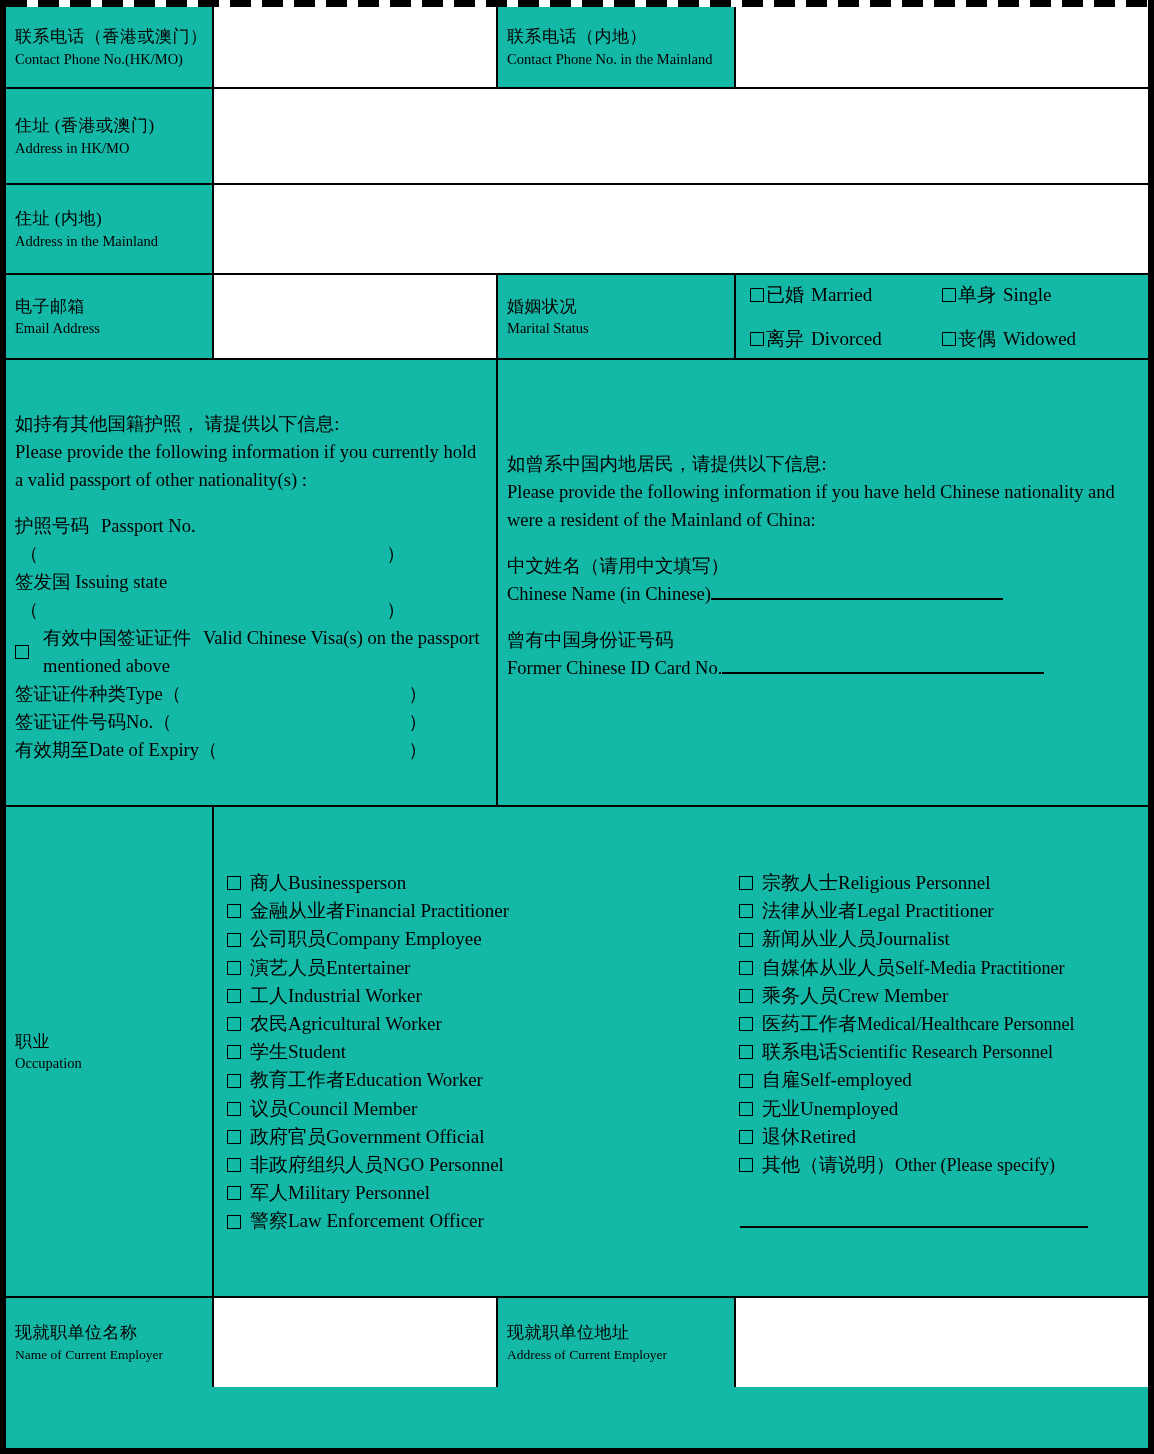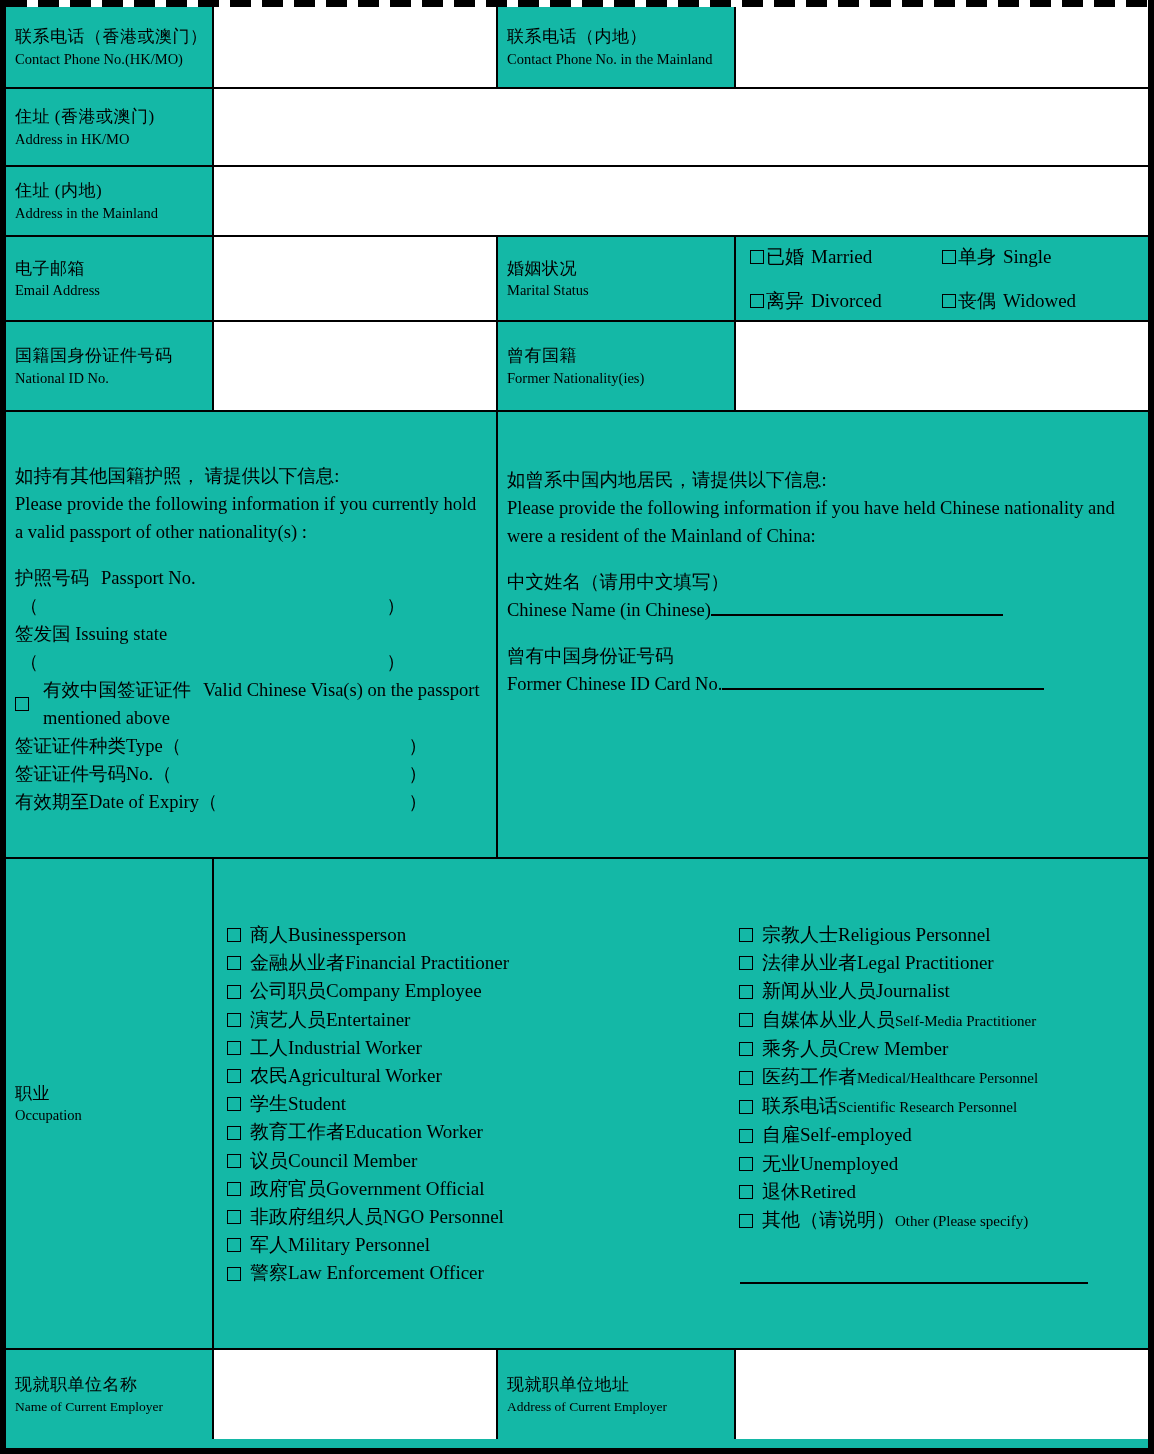--- a/index.html
+++ b/index.html
@@ -24,22 +24,22 @@
     border-collapse:collapse;
     table-layout:fixed;
   }
   td{ border:2px solid #000; vertical-align:middle; }
   tr:first-child td{ border-top:none; }
   tr:last-child td{ border-bottom:none; }
   td:first-child{ border-left:none; }
   td:last-child{ border-right:none; }
 
   tr.r1{ height:81px; }
-  tr.r2{ height:78px; }
-  tr.r3{ height:70px; }
+  tr.r2{ height:96px; }
+  tr.r3{ height:90px; }
   tr.r4{ height:85px; }
   tr.r5{ height:90px; }
   tr.r6{ height:447px; }
   tr.r7{ height:491px; }
   tr.r8{ height:90px; }
 
   td.lbl{ padding:4px 4px 4px 9px; }
   .lbl .zh{ font-size:17px; line-height:1.45; letter-spacing:.5px; }
   .lbl .en{ font-size:14.5px; line-height:1.3; }
   tr.r8 .lbl .en{ font-size:13.5px; }
@@ -56,40 +56,40 @@
   .cb{
     width:14px; height:14px; border:1.5px solid #000;
     flex:none; align-self:center; display:inline-block;
   }
   .marital-grid .cb{ margin-right:2px; }
   .opt .zh{ margin-right:7px; }
 
   
   td.bigcell{ vertical-align:top; font-size:18.5px; line-height:28px; }
   td.passport-cell{ padding:50px 10px 0 9px; }
-  td.china-cell{ padding:54px 12px 0 9px; }
+  td.china-cell{ padding:90px 12px 0 9px; }
   .gap{ height:18px; }
   .paren-line{ display:flex; width:390px; padding-left:5px; }
   .fill-line{ display:flex; width:412px; }
   .spacer{ flex:1; }
   .visa-line .cb{ margin-right:14px; }
   .inline-gap{ display:inline-block; width:12px; }
   .blank{
     display:inline-block; border-bottom:2px solid #000;
     height:20px; vertical-align:baseline;
   }
 
   
   td.occ-cell{ vertical-align:top; padding:62px 6px 0 13px;margin-top:16px; }
   .occ-wrap{ display:flex; }
   .occ-left{ width:512px; }
   .occ-right{ flex:1; }
   .occ-item{ display:flex; align-items:baseline; font-size:19px; line-height:28.2px; white-space:nowrap; }
   .occ-item .cb{ margin-right:9px; }
-  .occ-item .en.small{ font-size:15px; }
+  .occ-item .en.small{ font-size:18px; }
   .occ-blank{ margin-top:29px; margin-left:1px; }
 </style>
 </head>
 <body>
 
 <div class="sheet">
   <div class="top-dash"></div>
   <table class="form">
     <colgroup>
       <col style="width:207px">
@@ -157,32 +157,20 @@
           </div>
           <div class="opt">
             <span class="cb"></span>
             <span class="zh">丧偶</span>
             <span class="en">Widowed</span>
           </div>
         </div>
       </td>
     </tr>
 
-    <tr class="r5">
-      <td class="lbl">
-        <div class="zh">国籍国身份证件号码</div>
-        <div class="en">National ID No.</div>
-      </td>
-      <td class="input"></td>
-      <td class="lbl">
-        <div class="zh">曾有国籍</div>
-        <div class="en">Former Nationality(ies)</div>
-      </td>
-      <td class="input"></td>
-    </tr>
 
     <tr class="r6">
       <td class="bigcell passport-cell" colspan="2">
         <div>如持有其他国籍护照， 请提供以下信息:</div>
         <div>Please provide the following information if you currently hold a valid passport of other nationality(s) :</div>
         <div class="gap"></div>
         <div>
           <span>护照号码</span><span class="inline-gap"></span><span>Passport No.</span>
         </div>
         <div class="paren-line">

